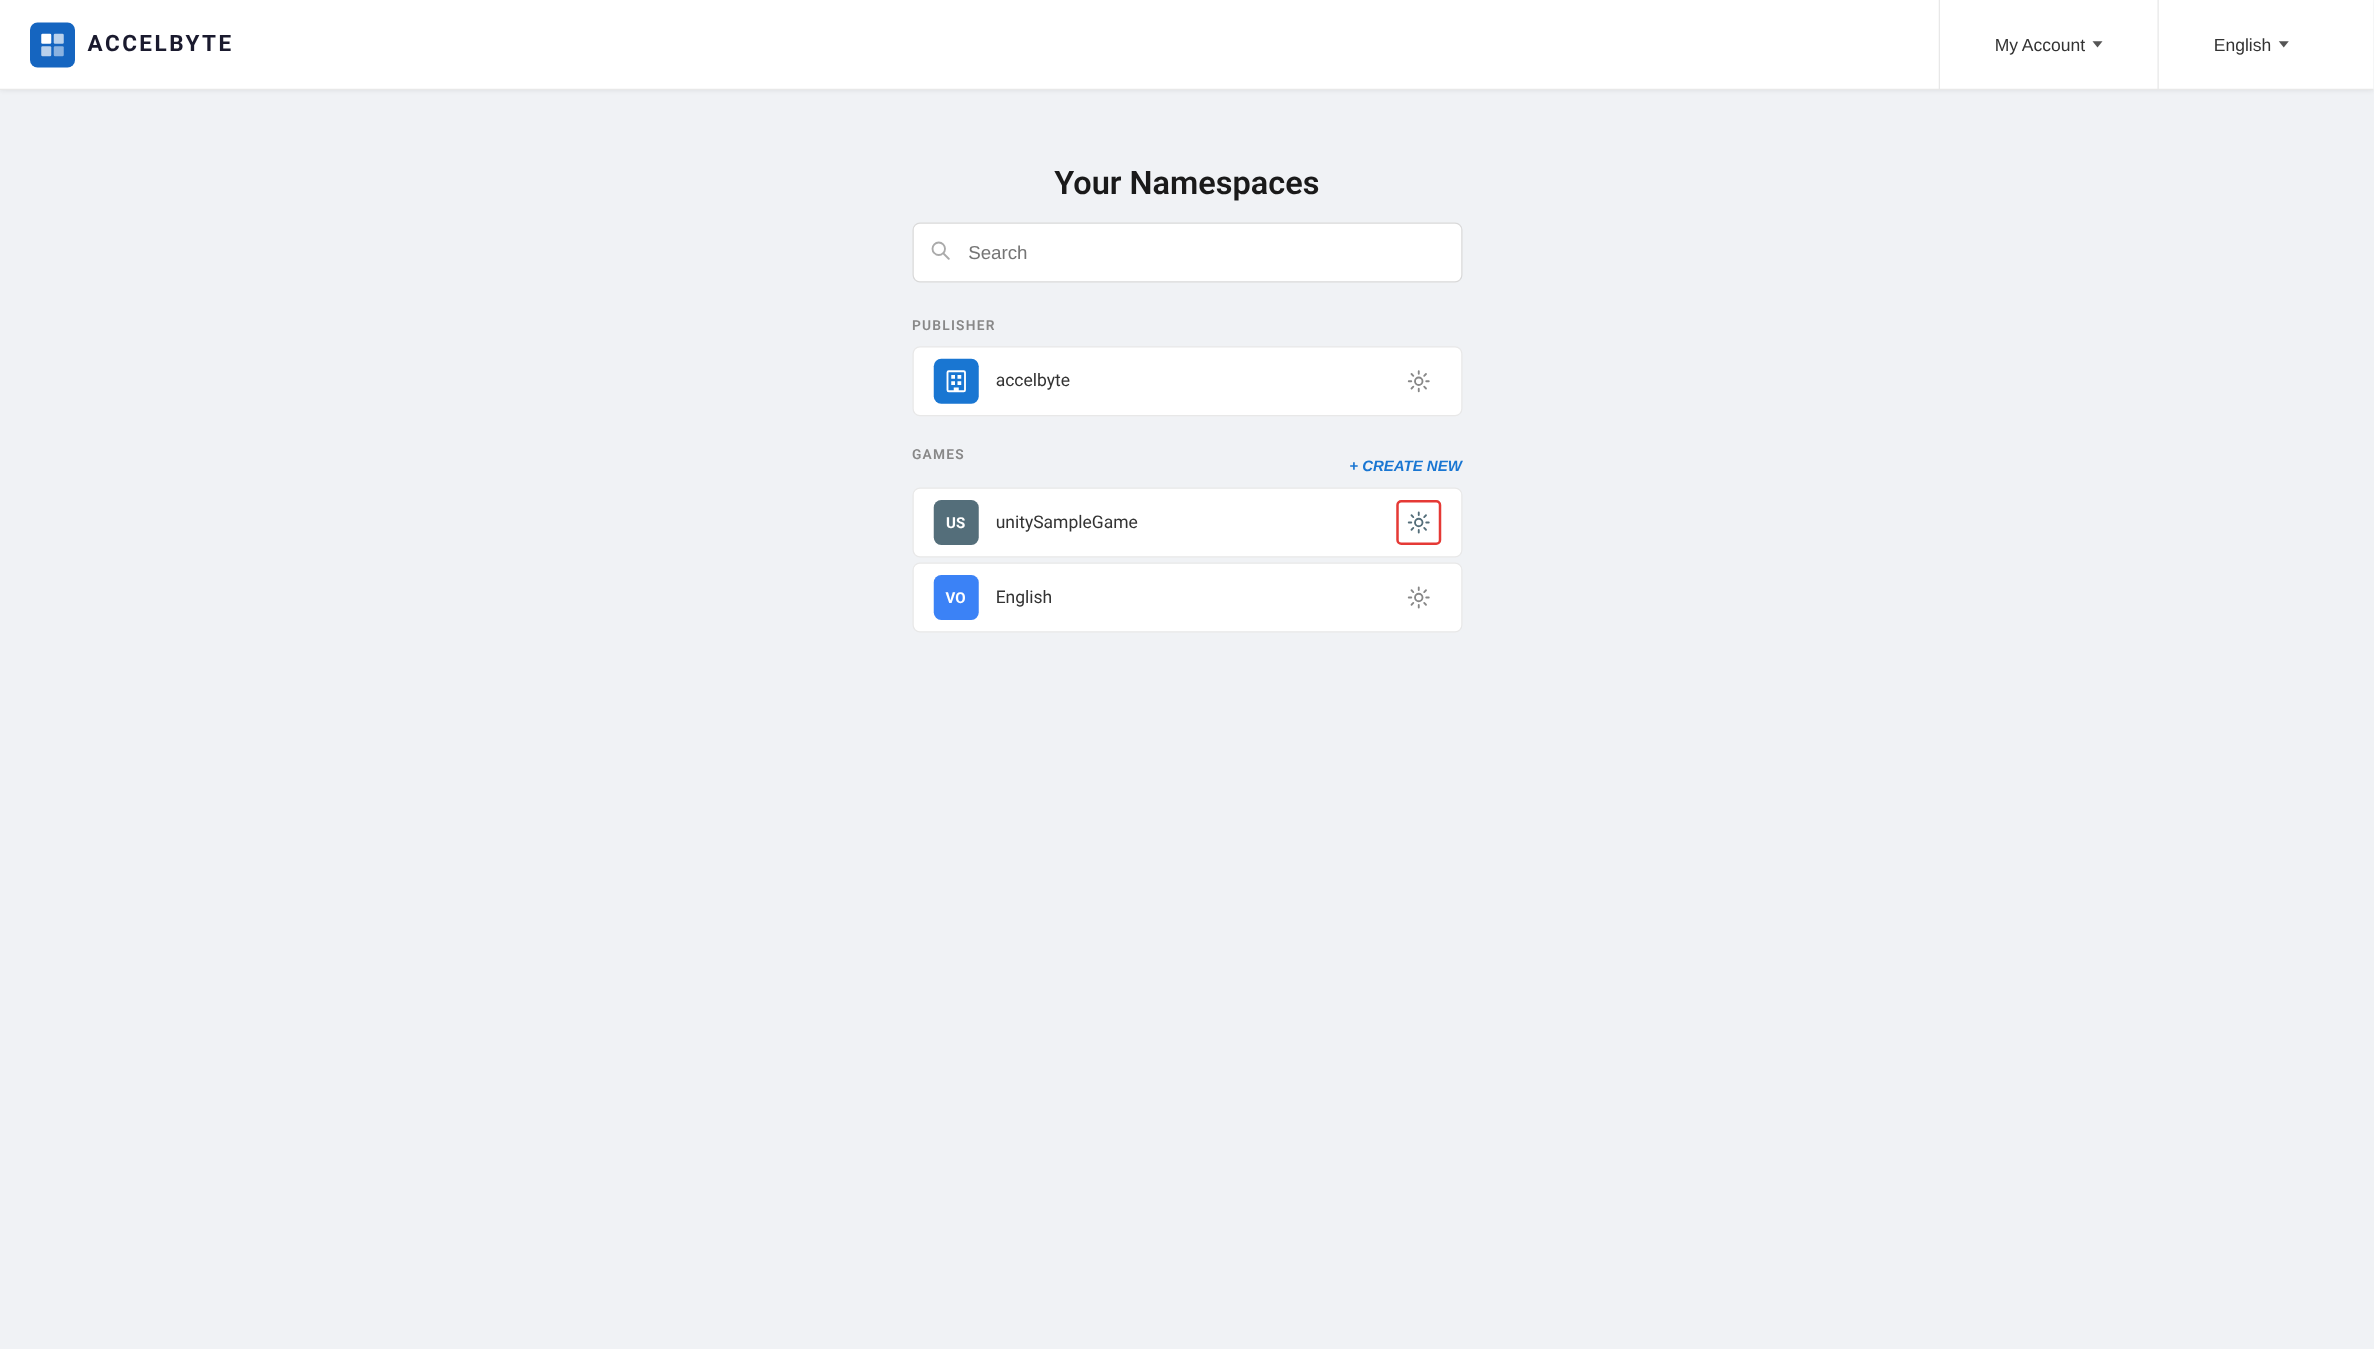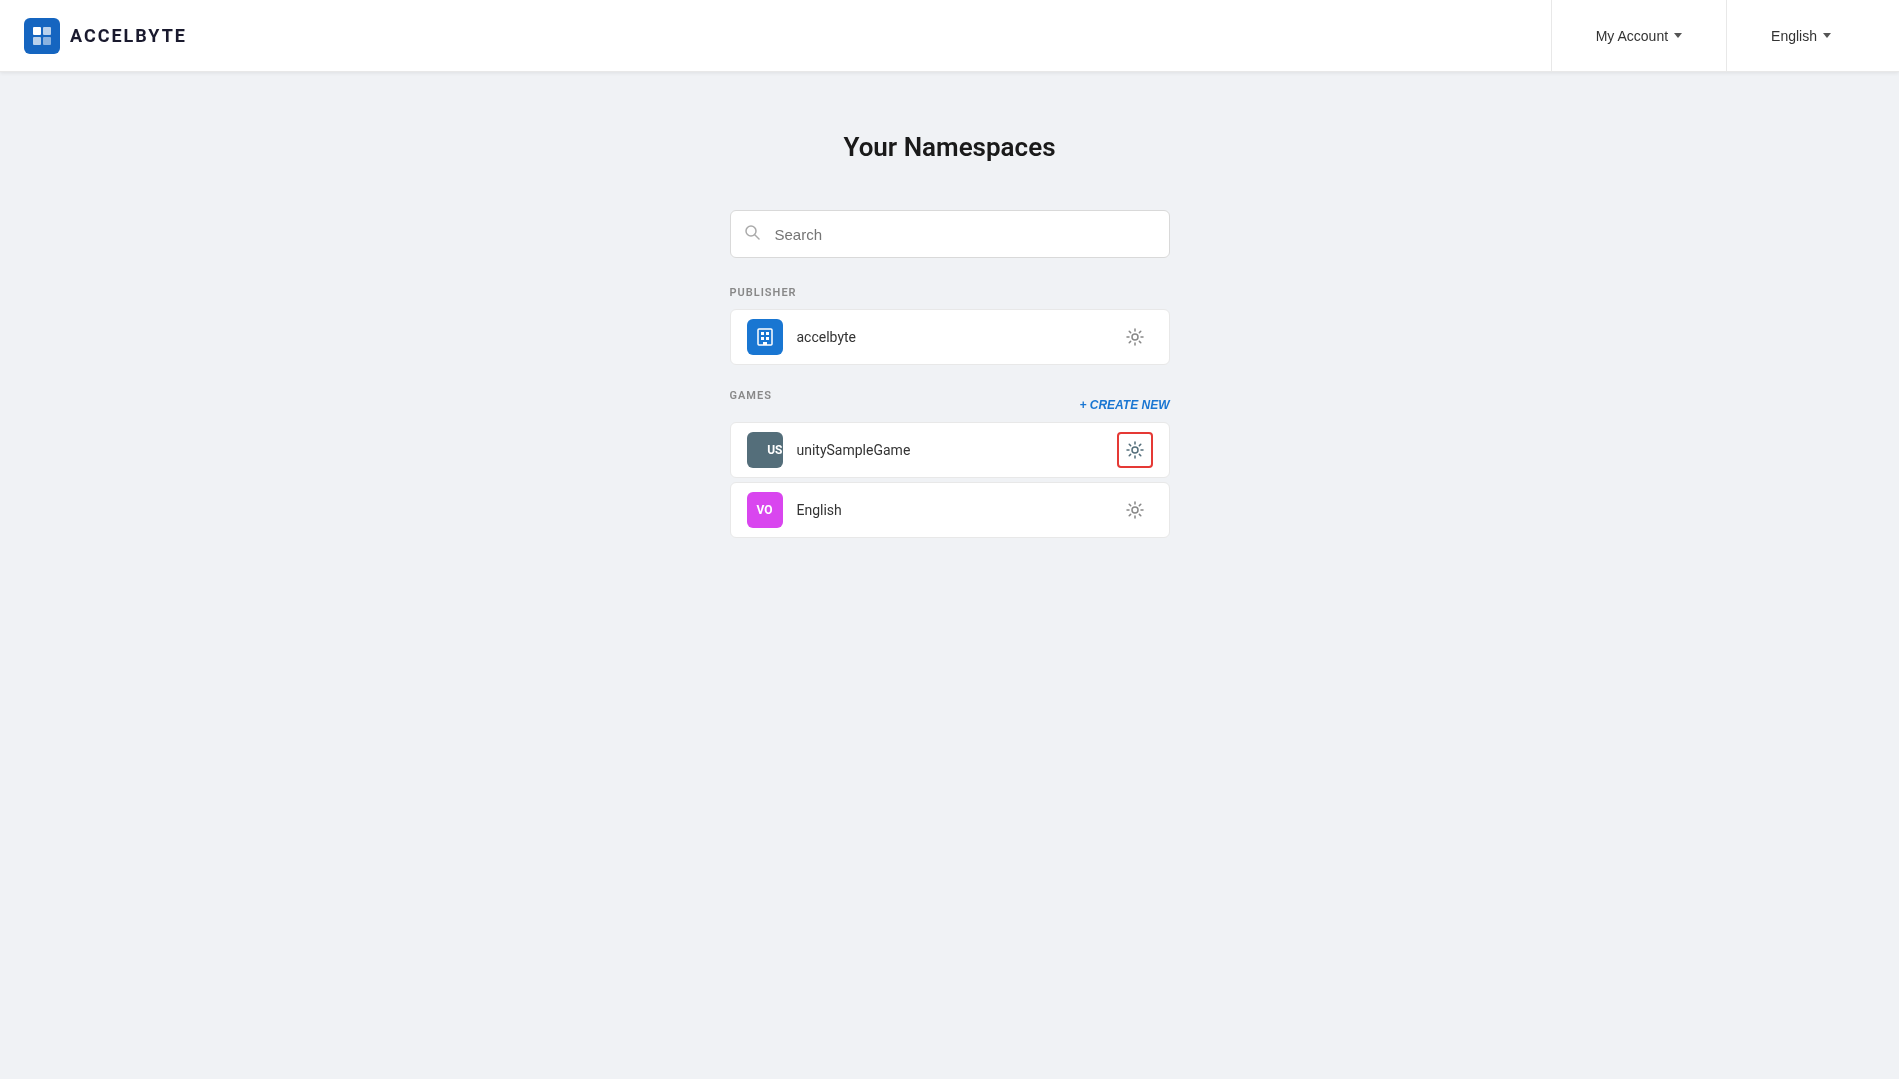--- a/index.html
+++ b/index.html
@@ -87,21 +87,21 @@
       display: flex;
       flex-direction: column;
       align-items: center;
       padding-top: 60px;
     }
 
     .page-title {
       font-size: 26px;
       font-weight: 600;
       color: #1a1a1a;
-      margin-bottom: 48px;
+      margin-bottom: 16px;
     }
 
     
     .search-container {
       width: 440px;
       position: relative;
     }
 
     .search-input {
       width: 100%;
@@ -161,25 +161,24 @@
       margin-right: 14px;
       flex-shrink: 0;
     }
 
     .ns-avatar-publisher {
       background: #1976d2;
     }
 
     .ns-avatar-us {
       background: #546e7a;
-      justify-content: flex-end;
     }
 
     .ns-avatar-vo {
-      background: #d946ef;
+      background: #3b82f6;
     }
 
     .ns-name {
       flex: 1;
       font-size: 14px;
       color: #333;
     }
 
     .gear-btn {
       width: 36px;

